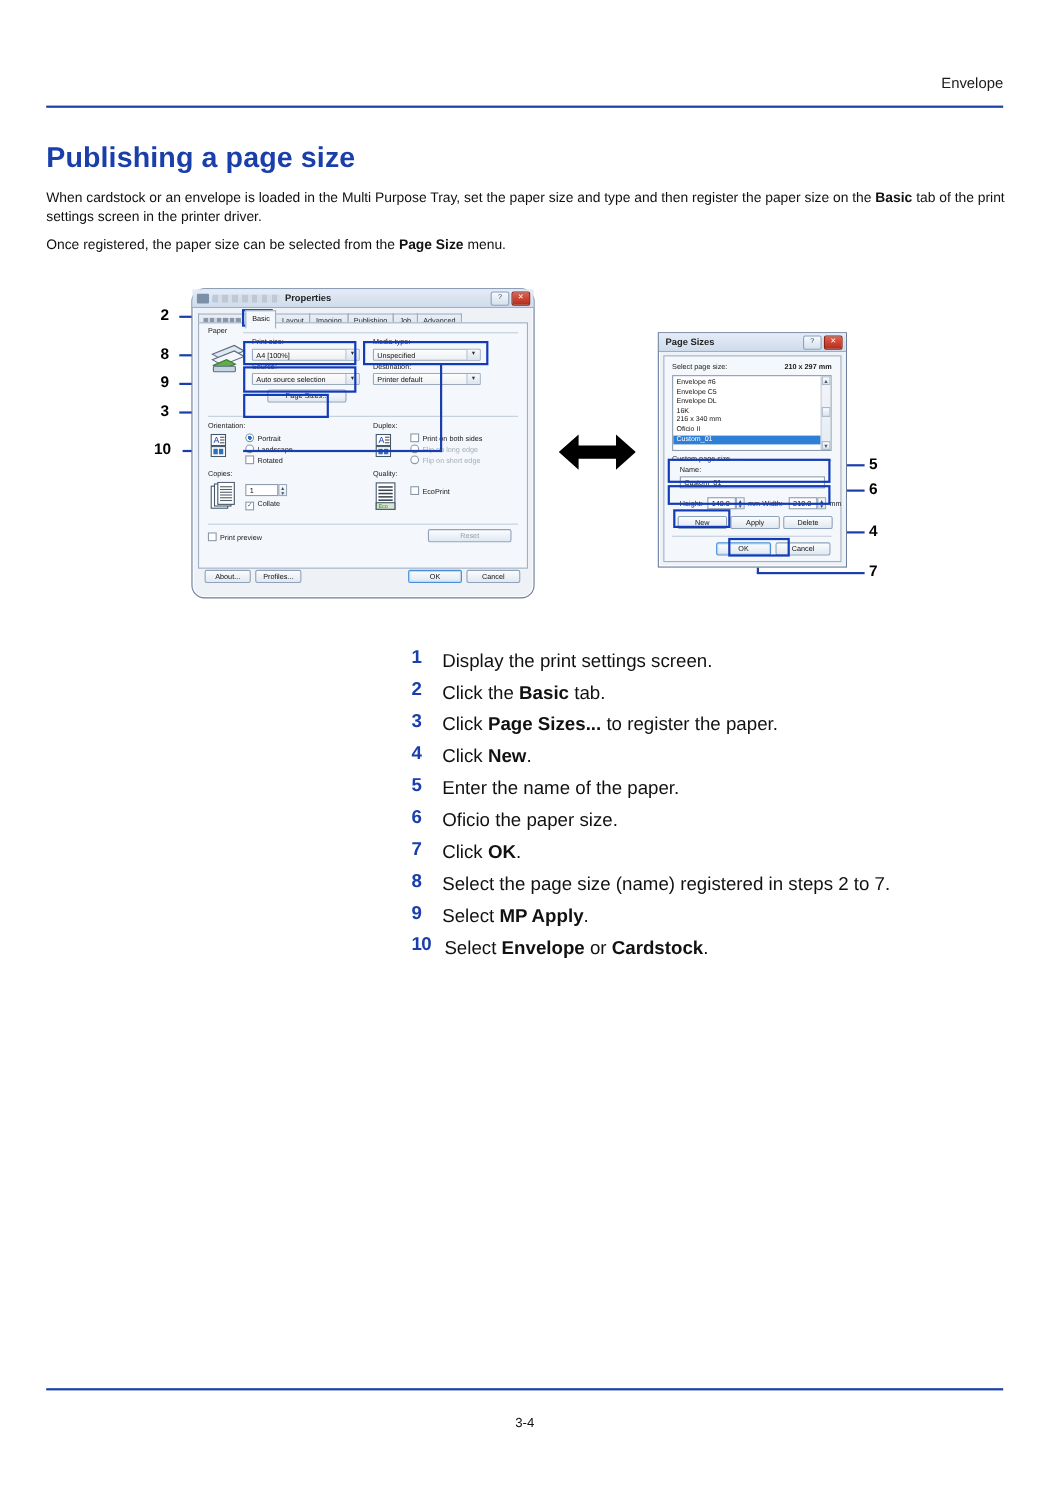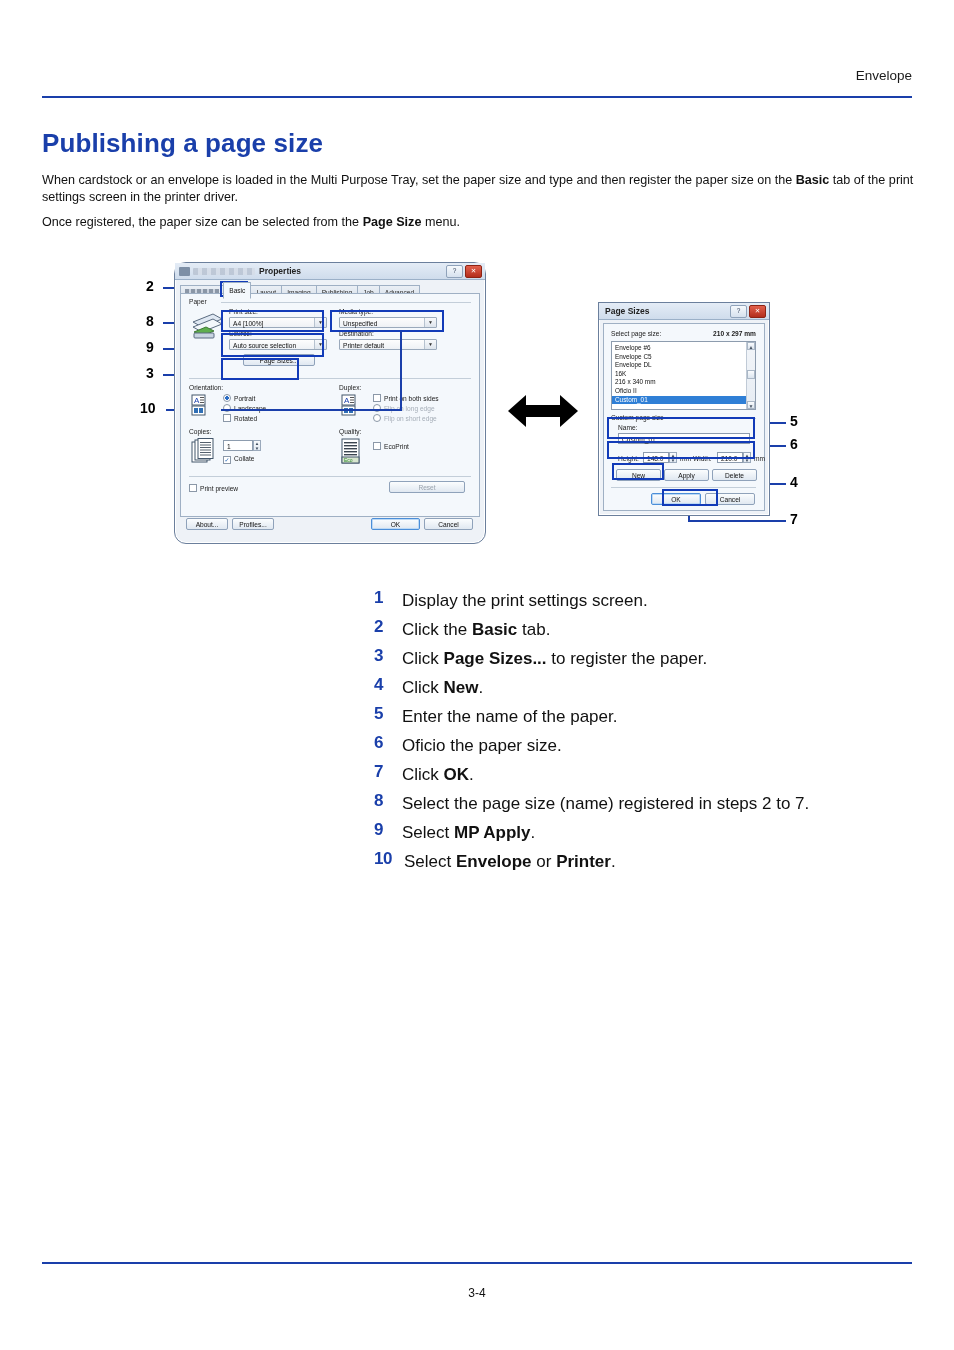--- a/index.html
+++ b/index.html
@@ -495,19 +495,19 @@
     <div class="step">
       <span class="step-num">8</span>
       <span class="step-txt"><span>Select the page size (name) registered in steps 2 to 7.</span></span>
     </div>
     <div class="step">
       <span class="step-num">9</span>
       <span class="step-txt"><span>Select </span><span class="b">MP Apply</span><span>.</span></span>
     </div>
     <div class="step">
       <span class="step-num wide">10</span>
-      <span class="step-txt" style="left:30px;"><span>Select </span><span class="b">Envelope</span><span> or </span><span class="b">Printer</span><span>.</span></span>
+      <span class="step-txt" style="left:30px;"><span>Select </span><span class="b">Envelope</span><span> or </span><span class="b">Cardstock</span><span>.</span></span>
     </div>
   </div>
 
   <div class="ftr-rule"></div>
   <div class="ftr-page">3-4</div>
 </div>
 
 </body></html>

